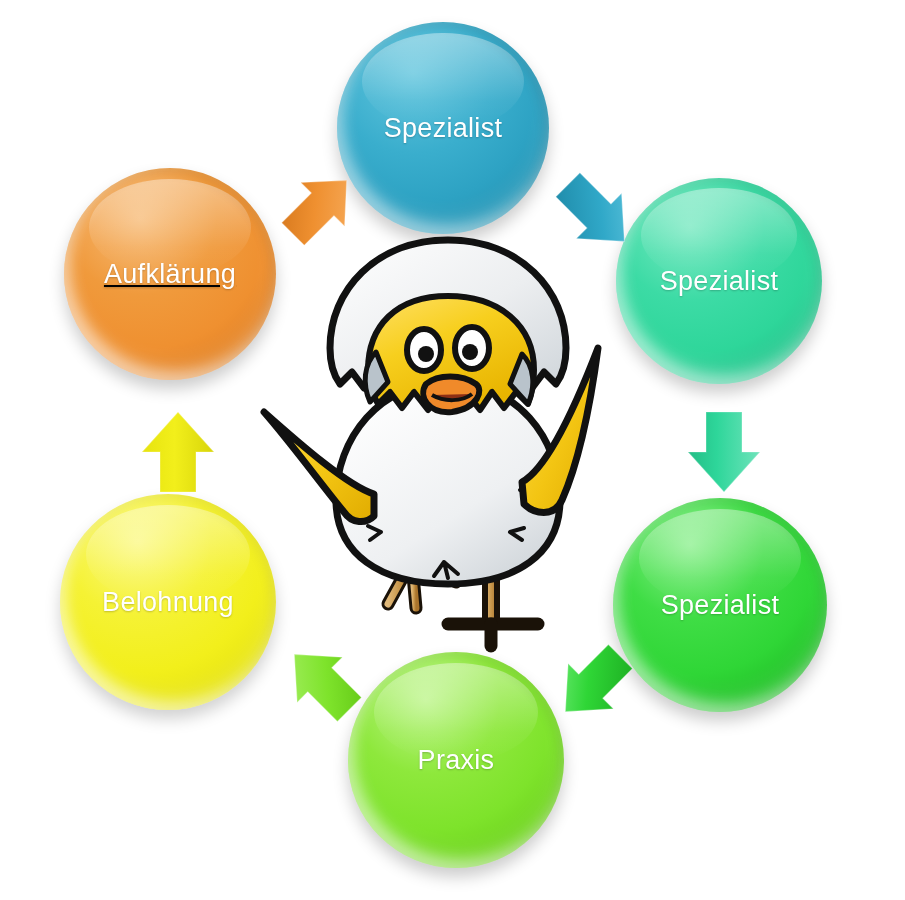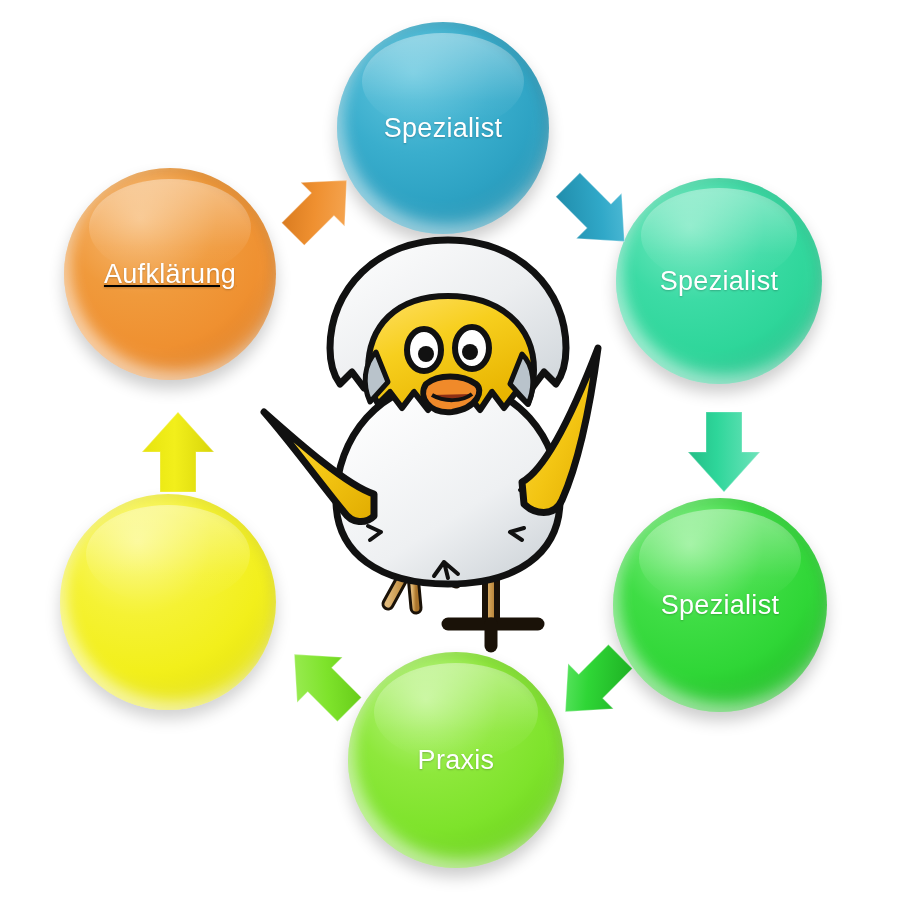--- a/index.html
+++ b/index.html
@@ -209,20 +209,21 @@
               box-shadow: 0 9px 16px rgba(0,0,0,.20), inset 0 -14px 22px rgba(255,255,255,.16);">
     <span class="sheen"></span>
     <span class="rim" style="box-shadow: inset 6px -8px 14px rgba(255,255,255,.48), inset -4px 4px 12px rgba(0,0,0,.08);"></span>
     <span class="label">Praxis</span>
   </div>
 
   <div class="node" id="node-belohnung" style="background:radial-gradient(circle at 36% 22%, #fbf985 0%, #f5f234 34%, #f2ef1b 60%, #d9d60c 100%);
               box-shadow: 0 9px 16px rgba(0,0,0,.18), inset 0 -14px 22px rgba(255,255,255,.18);">
     <span class="sheen"></span>
     <span class="rim" style="box-shadow: inset 6px -8px 14px rgba(255,255,255,.50), inset -4px 4px 12px rgba(0,0,0,.06);"></span>
+    <span class="label">Belohnung</span>
   </div>
 
   <div class="node" id="node-aufklaerung" style="background:radial-gradient(circle at 36% 24%, #f7bd7b 0%, #f09a3c 36%, #ef9030 62%, #d1711a 100%);
               box-shadow: 0 9px 16px rgba(0,0,0,.20), inset 0 -14px 22px rgba(255,255,255,.16);">
     <span class="sheen"></span>
     <span class="rim" style="box-shadow: inset 6px -8px 14px rgba(255,255,255,.50), inset -4px 4px 12px rgba(0,0,0,.08);"></span>
     <span class="label">Aufklärung</span>
   </div>
 
   <div id="chick">

